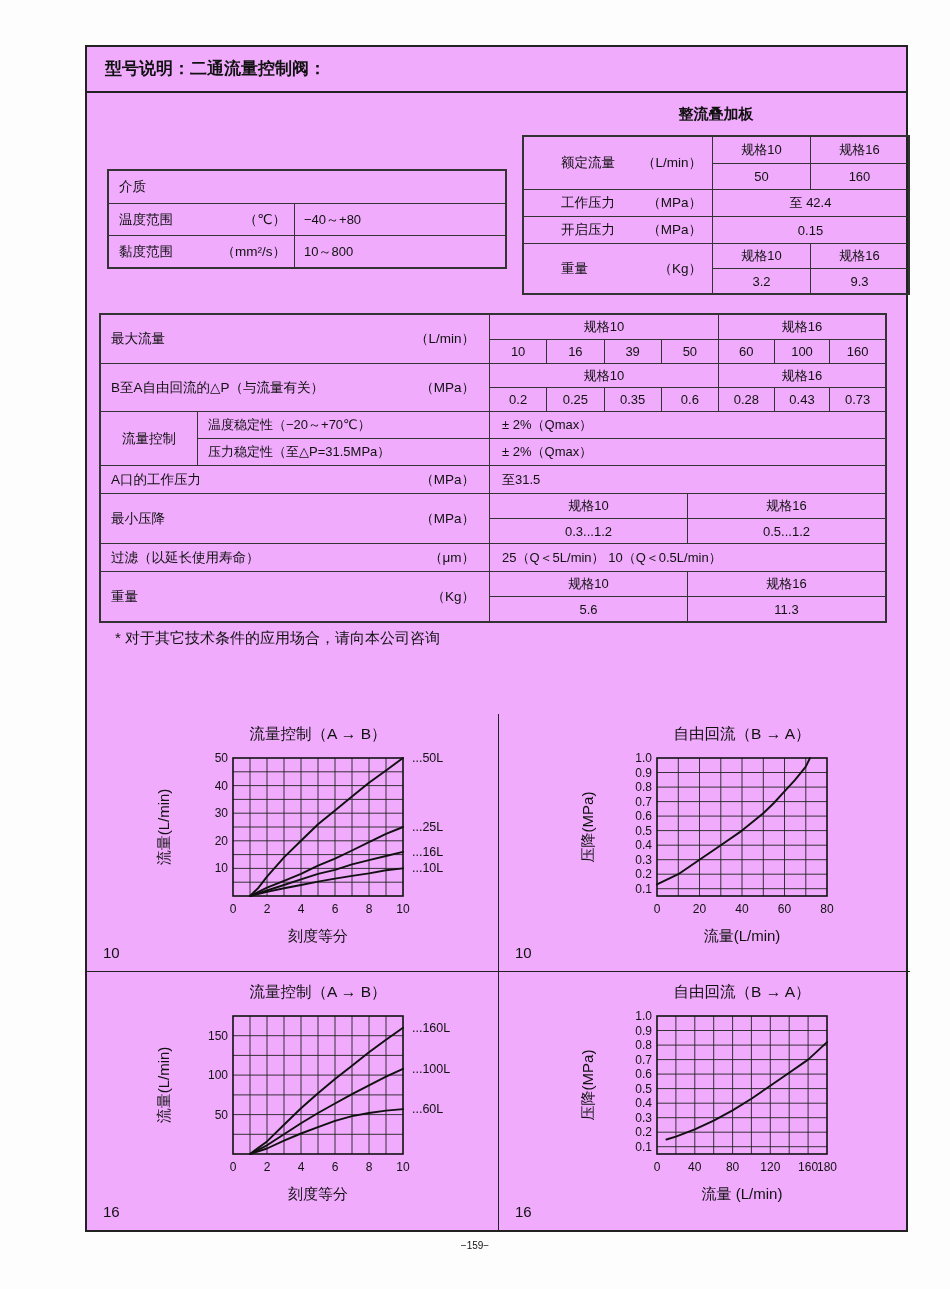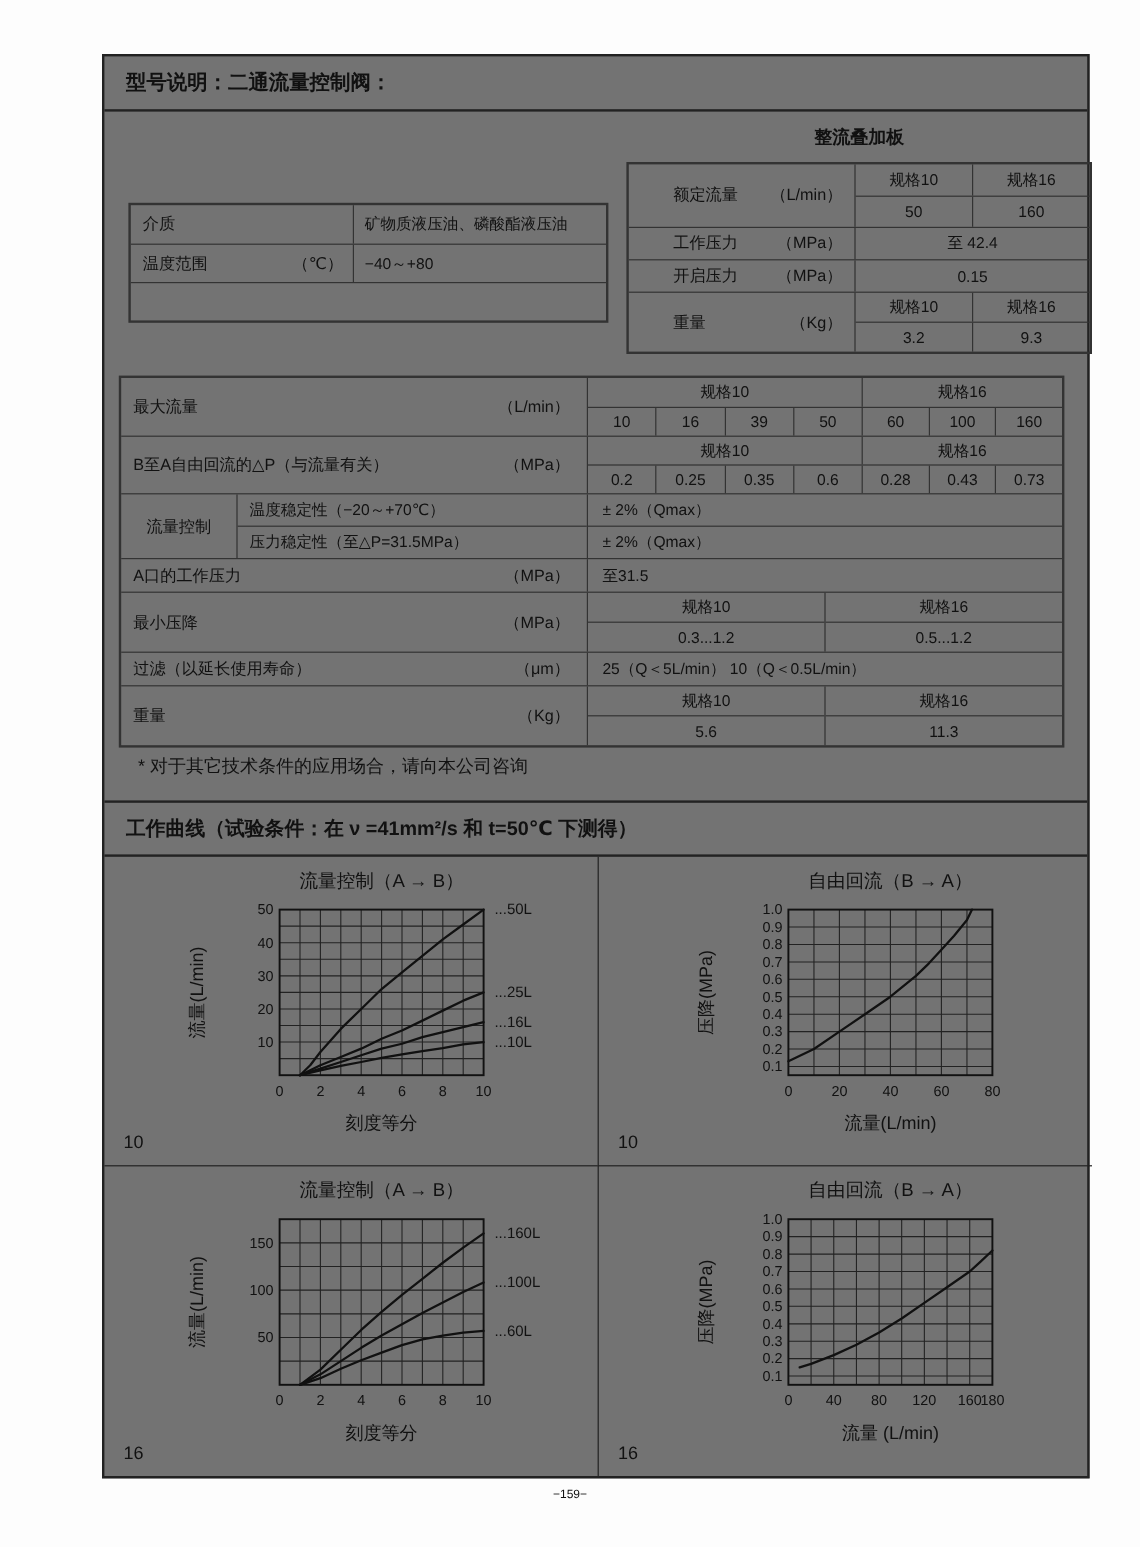--- a/index.html
+++ b/index.html
@@ -1,18 +1,18 @@
 <!DOCTYPE html>
 <html><head>
 <meta charset="utf-8">
 <style>
   * { margin:0; padding:0; box-sizing:border-box; }
   html,body { width:950px; height:1289px; background:#fdfdfd; font-family:"Liberation Sans","DejaVu Sans",sans-serif; color:#111; }
   .page { position:relative; width:950px; height:1289px; overflow:hidden; }
-  .content-box { position:absolute; left:85px; top:45px; width:823px; height:1187px; background:#737373; border:2px solid #222; }
+  .content-box { position:absolute; left:85px; top:45px; width:823px; height:1187px; background:#f0abfc; border:2px solid #222; }
 
   .title-row { height:46px; line-height:44px; border-bottom:2px solid #222; padding-left:18px; font-size:17px; font-weight:bold; }
 
   
   .ltable { position:absolute; left:20px; top:108px; width:400px; border:2px solid #333;margin-top:14px; }
   .lt-row { display:flex; height:32px; }
   .lt-row + .lt-row { border-top:1px solid #333; }
   .lt-label { width:185px; display:flex; align-items:center; justify-content:space-between; padding:0 8px 0 10px; font-size:13.5px; }
   .lt-value { flex:1; border-left:1px solid #333; display:flex; align-items:center; padding-left:9px; font-size:13px; }
 
@@ -86,30 +86,34 @@
     <div class="title-row">
       <span>型号说明：二通流量控制阀：</span>
     </div>
 
     <div class="ltable">
       <div class="lt-row">
         <div class="lt-label">
           <span>介质</span>
           <span></span>
         </div>
-        <div class="lt-value">矿物质液压油、磷酸酯液压油</div>
       </div>
       <div class="lt-row">
         <div class="lt-label">
           <span>温度范围</span>
           <span>（℃）</span>
         </div>
         <div class="lt-value">−40～+80</div>
       </div>
       <div class="lt-row">
+        <div class="lt-label">
+          <span>黏度范围</span>
+          <span>（mm²/s）</span>
+        </div>
+        <div class="lt-value">10～800</div>
       </div>
     </div>
 
     <div class="rt-title">整流叠加板</div>
     <div class="rtable">
       <div class="rt-row" style="height:52px">
         <div class="rt-label">
           <span>额定流量</span>
           <span>（L/min）</span>
         </div>
@@ -289,21 +293,20 @@
               <div class="mt-halfcell">11.3</div>
             </div>
           </div>
         </div>
       </div>
 
     </div>
 
     <div class="note">* 对于其它技术条件的应用场合，请向本公司咨询</div>
 
-    <div class="section-header">工作曲线（试验条件：在 ν =41mm²/s 和 t=50℃ 下测得）</div>
 
     <div class="charts">
       <div class="quad" id="chart-0"><svg width="411" height="240" viewBox="0 0 411 240">
             <line class="g" x1="163.0" y1="44" x2="163.0" y2="182"></line>
             <line class="g" x1="180.0" y1="44" x2="180.0" y2="182"></line>
             <line class="g" x1="197.0" y1="44" x2="197.0" y2="182"></line>
             <line class="g" x1="214.0" y1="44" x2="214.0" y2="182"></line>
             <line class="g" x1="231.0" y1="44" x2="231.0" y2="182"></line>
             <line class="g" x1="248.0" y1="44" x2="248.0" y2="182"></line>
             <line class="g" x1="265.0" y1="44" x2="265.0" y2="182"></line>

